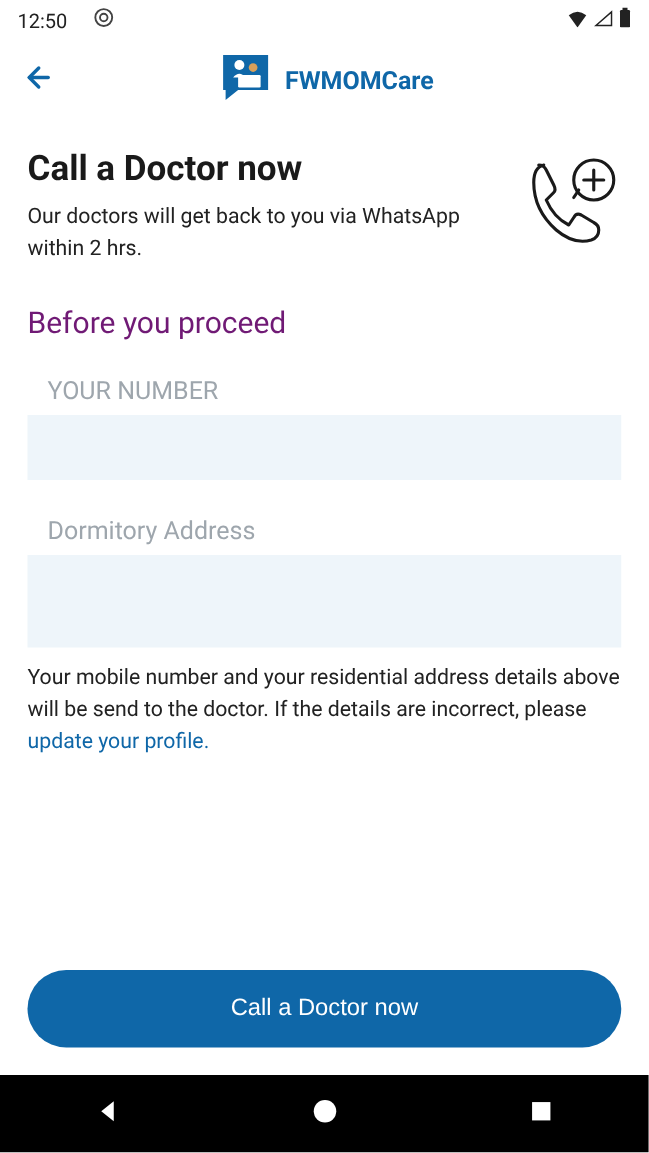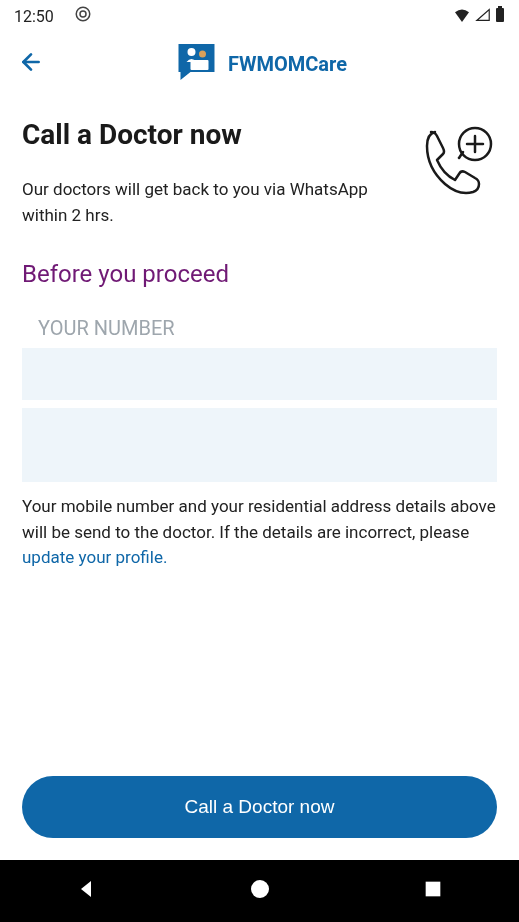--- a/index.html
+++ b/index.html
@@ -8,21 +8,21 @@
     .status-left { display: flex; align-items: center; gap: 20px; }
     .status-time { font-size: 16px; color: #222; }
     .status-right { display: flex; align-items: center; gap: 4px; }
     .app-header { height: 64px; display: flex; align-items: center; padding: 0 18px; position: relative; }
     .back-btn { cursor: pointer; }
     .header-title-wrap { position: absolute; left: 50%; transform: translateX(-50%); display: flex; align-items: center; gap: 8px; }
     .app-title { color: #0f67a8; font-weight: 700; font-size: 20px; }
     .content { flex: 1; padding: 22px 22px 0 22px; overflow-y: auto; }
     .page-title-row { display: flex; justify-content: space-between; align-items: flex-start; }
     .page-title { font-size: 28px; font-weight: 700; color: #1a1a1a; }
-    .page-subtitle { font-size: 17px; color: #222; margin-top: 26px; line-height: 1.5; max-width: 360px; }
+    .page-subtitle { font-size: 17px; color: #222; margin-top: 10px; line-height: 1.5; max-width: 360px; }
     .heading2 { font-size: 24px; font-weight: 400; color: #701a75; margin-top: 32px; }
     .proceed-text { font-size: 17px; color: #222; margin-top: 14px; line-height: 1.5; }
     .link { color: #0f67a8; cursor: pointer; }
     .form-label { font-size: 20px; color: #9ea6ad; margin-top: 28px; padding: 0 16px; }
     .form-input { width: 100%; background: #eef5fa; border: none; height: 52px; margin-top: 8px; font-size: 17px; padding: 0 16px; }
     .form-textarea { width: 100%; background: #eef5fa; border: none; height: 74px; margin-top: 8px; font-size: 17px; padding: 14px 16px; resize: none; }
     .info-text { font-size: 17px; color: #222; margin-top: 8px; line-height: 1.5; }
     .cta-wrap { padding: 0 22px 22px 22px; margin-top: auto; }
     .cta-button { width: 100%; background: #0f67a8; color: #fff; border: none; border-radius: 32px; height: 62px; font-size: 19px; cursor: pointer; }
     .nav-bar { height: 62px; background: #000; display: flex; align-items: center; justify-content: space-around; }
@@ -95,20 +95,21 @@
         <path d="M42 36 l4 -6"></path>
       </svg>
     </span>
   </div>
 
   <h2 class="heading2">Before you proceed</h2>
 
   <div class="form-label">YOUR NUMBER</div>
   <input class="form-input" value="" style="">
 
+  <div class="form-label">Dormitory Address</div>
   <textarea class="form-textarea" value="" style=""></textarea>
 
   <p class="info-text">
     <span>Your mobile number and your residential address details above will be send to the doctor. If the details are incorrect, please </span><span class="link">update your profile.</span>
   </p>
 </div>
 
 <div class="cta-wrap">
   <button class="cta-button">Call a Doctor now</button>
 </div>

